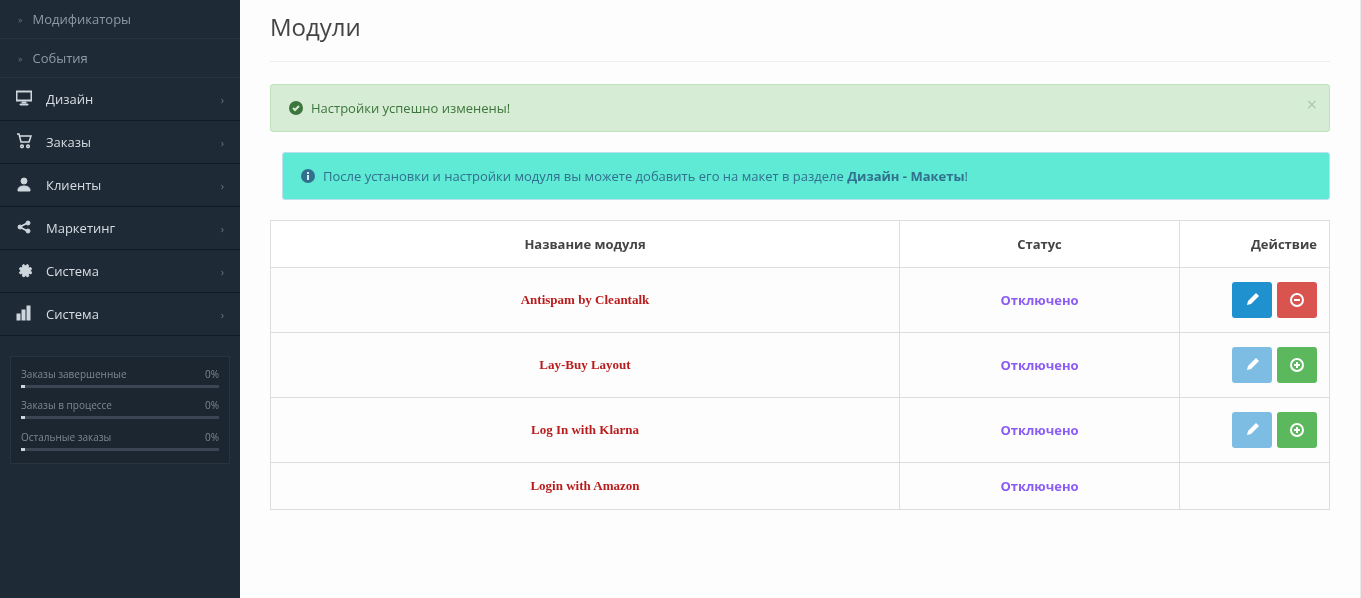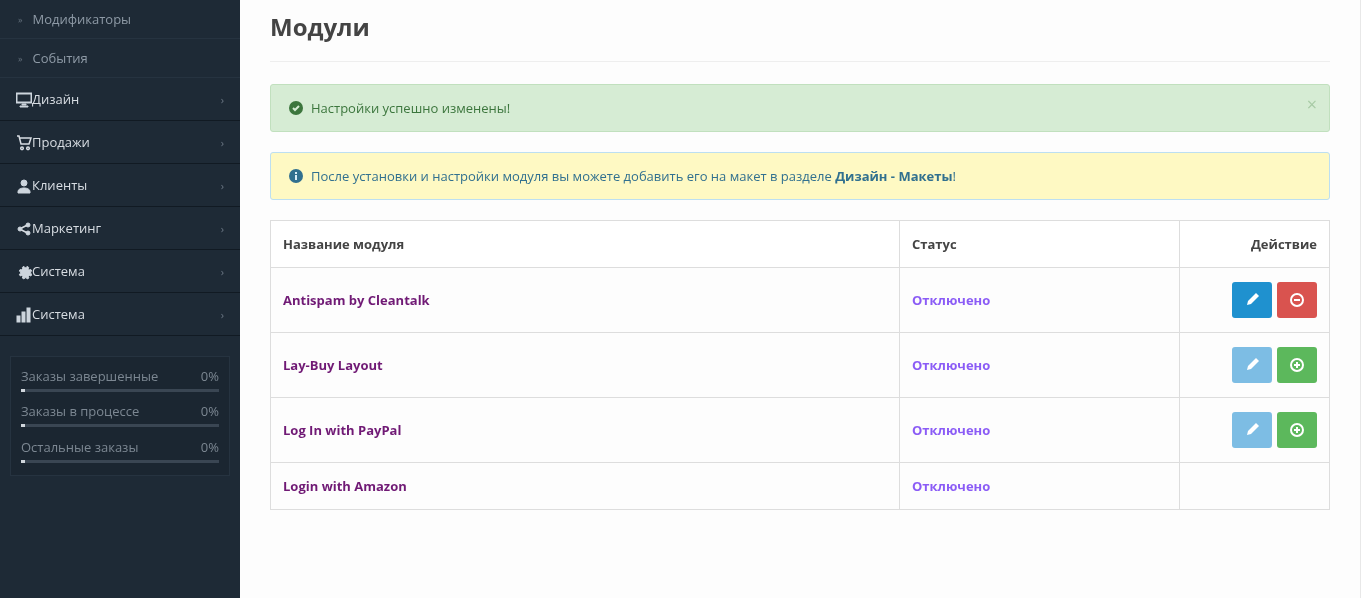--- a/index.html
+++ b/index.html
@@ -36,45 +36,45 @@
   .nav-item {
     display: flex;
     align-items: center;
     justify-content: space-between;
     padding: 12px 16px;
     color: #d8dde3;
     font-size: 13px;
     cursor: pointer;
     border-bottom: 1px solid #111a23;
   }
-  .nav-item .left { display: flex; align-items: flex-end; }
+  .nav-item .left { display: flex; align-items: flex-start; gap: 14px; }
   .nav-item svg.icon { width: 16px; height: 16px; fill: #cdd5dd; }
   .nav-item .arrow { font-size: 11px; color: #6b7784; }
   .progress-box {
     margin: 20px 10px;
     background: #1b2631;
     padding: 10px 10px 12px;
     border: 1px solid #263340;
   }
   .prog-row { margin-bottom: 10px; }
   .prog-row:last-child { margin-bottom: 0; margin-top: 11px; }
-  .prog-head { display: flex; justify-content: space-between; font-size: 13px; color: #7c8792; margin-bottom: 4px; }
+  .prog-head { display: flex; justify-content: space-between; font-size: 10px; color: #7c8792; margin-bottom: 4px; }
   .prog-bar { height: 3px; background: #3a4653; }
   .prog-fill { height: 100%; background: #d0d6dc; width: 2%; }
   
   .main {
     flex: 1;
     padding: 0 30px 20px 30px;
     overflow: auto;
     background: #fdfdfd;
     border-right: 1px solid #e8e8e8;
   }
   h1.page-title {
     font-size: 24px;
-    font-weight: 700;
+    font-weight: 400;
     color: #444;
     padding: 10px 0 18px 0;
     border-bottom: 1px solid #eee;
     margin-bottom: 22px;
   }
   .alert {
     padding: 14px 18px;
     border-radius: 3px;
     margin-bottom: 20px;
     font-size: 13px;
@@ -90,46 +90,47 @@
   .alert-success .close-x {
     position: absolute;
     right: 12px;
     top: 10px;
     color: #a8cba6;
     font-size: 18px;
     cursor: pointer;
     line-height: 1;
   }
   .alert-info {
-    background: #fef9c3;
+    background: #5eead4;
     border: 1px solid #bcdff1;
     color: #31708f;
+    margin-left: 12px;
   }
   .alert svg.aicon { width: 14px; height: 14px; margin-right: 8px; flex-shrink: 0; }
   .alert-info b { color: #31708f; font-weight: 700; }
   table.mods {
     width: 100%;
     border-collapse: collapse;
     border: 1px solid #ddd;
     margin-top: 4px;
   }
   table.mods th, table.mods td {
     padding: 14px 12px;
     border: 1px solid #ddd;
     font-size: 13px;
-    text-align: left;
+    text-align: center;
     vertical-align: middle;
   }
   table.mods th {
     font-weight: 700;
     color: #444;
     background: #fff;
   }
   table.mods th.action-h, table.mods td.action-c { text-align: right; width: 150px; }
-  table.mods td.name { font-weight: 700; color: #701a75; }
+  table.mods td.name { font-weight: 700; color: #b91c1c; font-family: Liberation Serif, serif; }
   table.mods td.status { color: #8b5cf6; width: 280px; font-weight: bold; }
   .btn {
     display: inline-flex;
     align-items: center;
     justify-content: center;
     width: 40px;
     height: 36px;
     border-radius: 3px;
     border: none;
     cursor: pointer;
@@ -211,21 +212,21 @@
             </svg>
       <span>Дизайн</span>
     </span>
     <span class="arrow">›</span>
         </div>
         <div class="nav-item">
           <span class="left">
       <svg class="icon" viewBox="0 0 16 16" fill="#cdd5dd" stroke="#cdd5dd">
               <use href="#i-cart"></use>
             </svg>
-      <span>Продажи</span>
+      <span>Заказы</span>
     </span>
     <span class="arrow">›</span>
         </div>
         <div class="nav-item">
           <span class="left">
       <svg class="icon" viewBox="0 0 16 16" fill="#cdd5dd" stroke="#cdd5dd">
               <use href="#i-user"></use>
             </svg>
       <span>Клиенты</span>
     </span>
@@ -345,21 +346,21 @@
                 </svg>
               </button>
       <button class="btn btn-green">
                 <svg viewBox="0 0 14 14">
                   <use href="#i-plus"></use>
                 </svg>
               </button>
     </td>
           </tr>
           <tr>
-    <td class="name">Log In with PayPal</td>
+    <td class="name">Log In with Klarna</td>
     <td class="status">Отключено</td>
     <td class="action-c">
       <button class="btn btn-bluefade">
                 <svg viewBox="0 0 14 14">
                   <use href="#i-pencil"></use>
                 </svg>
               </button>
       <button class="btn btn-green">
                 <svg viewBox="0 0 14 14">
                   <use href="#i-plus"></use>

